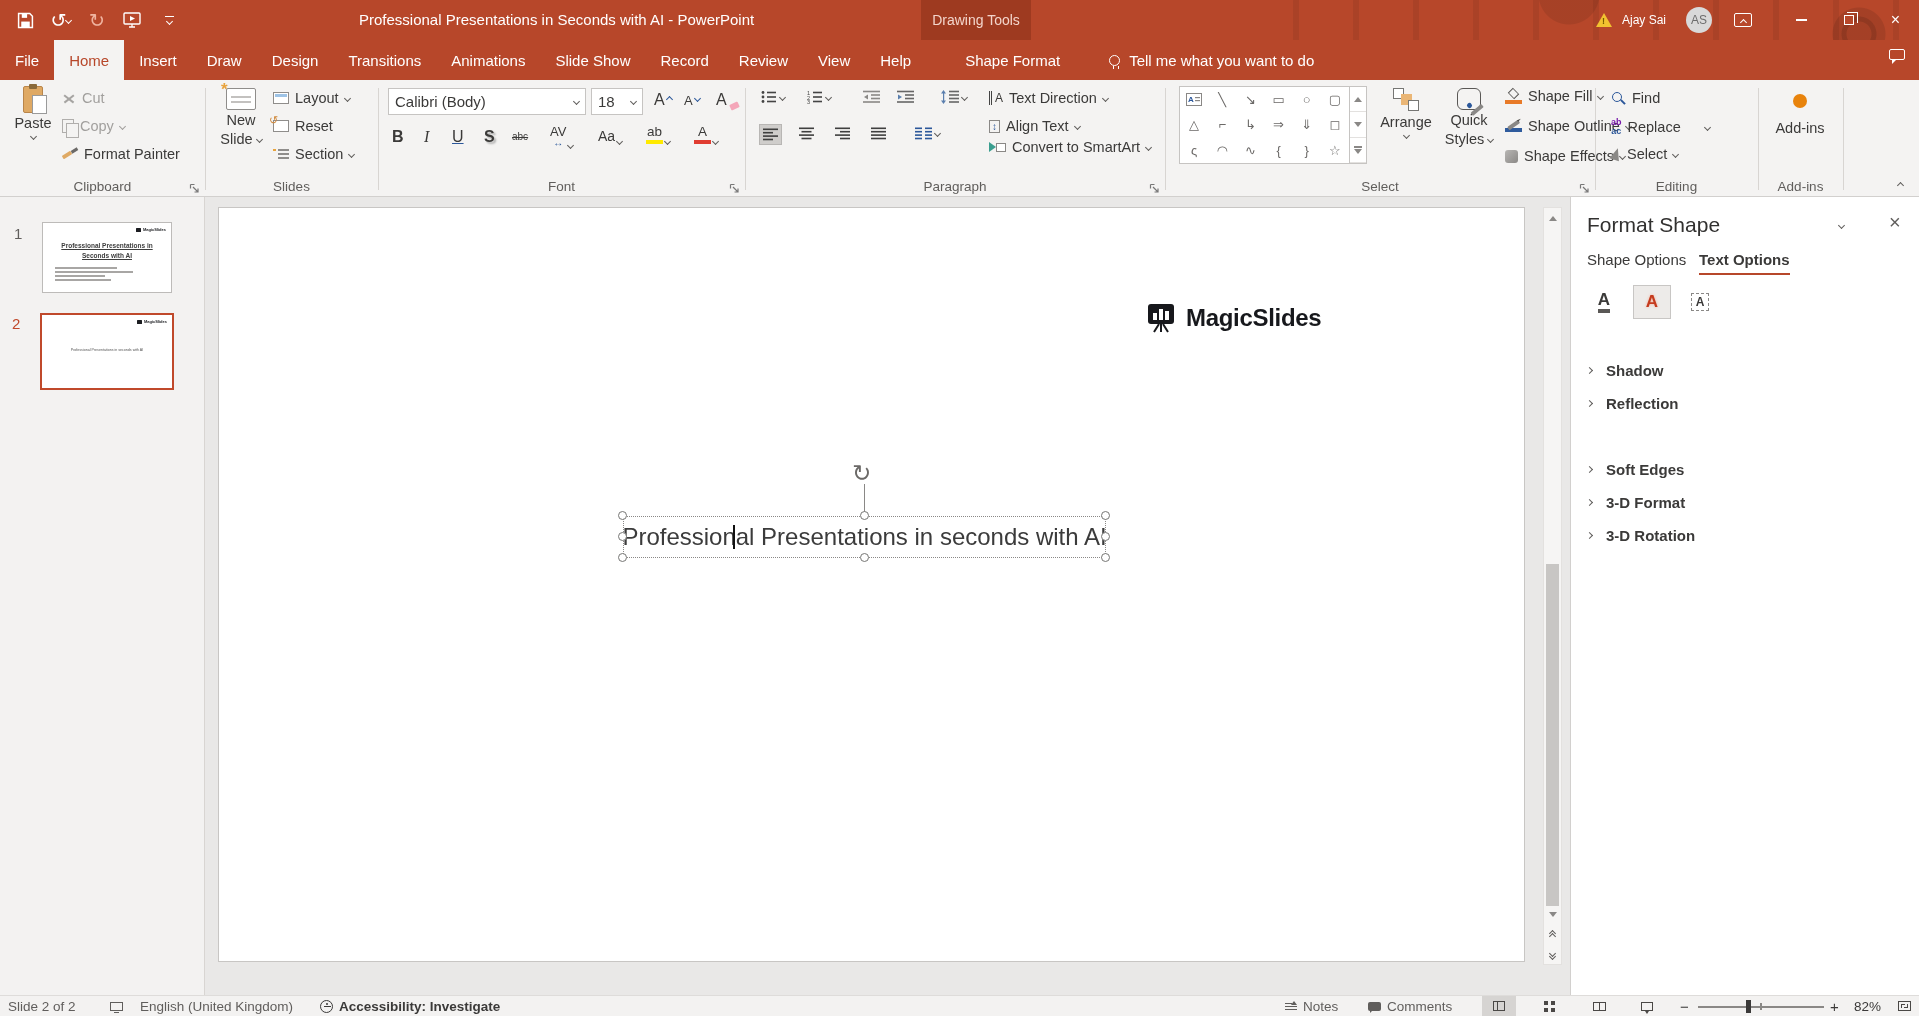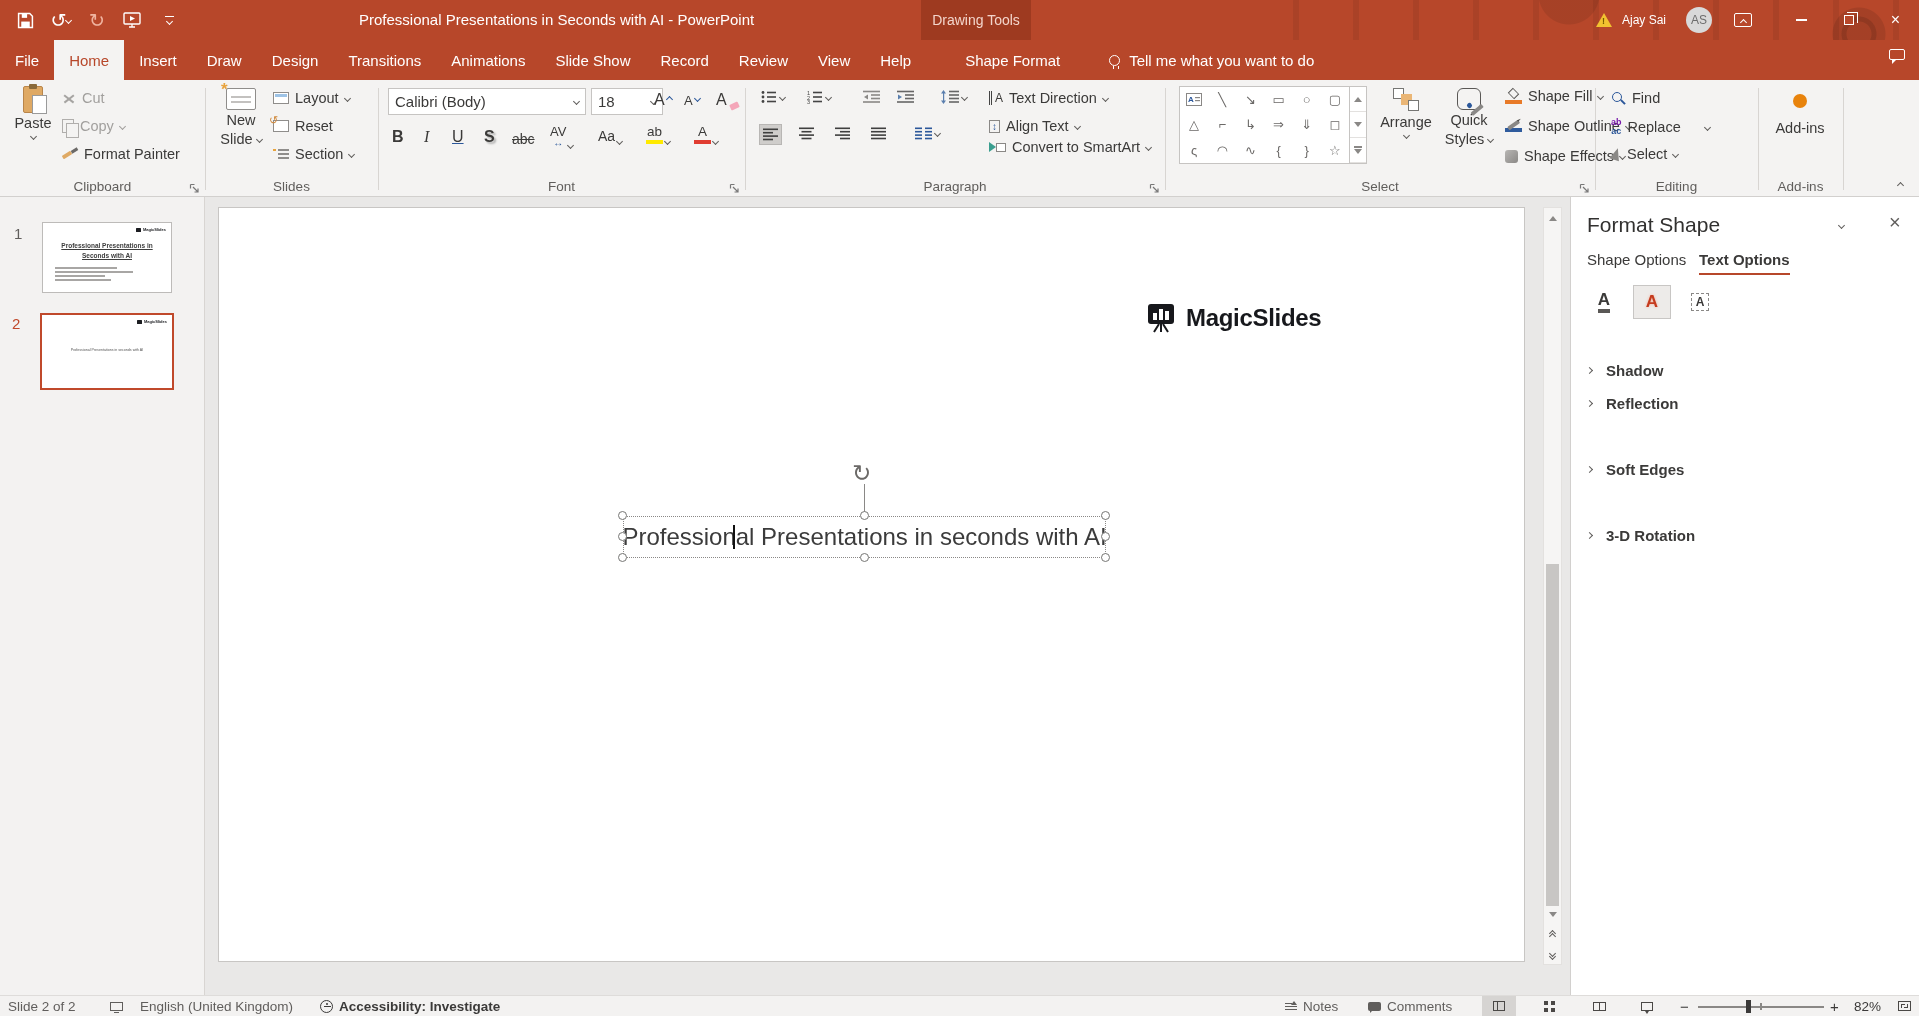--- a/index.html
+++ b/index.html
@@ -93,21 +93,21 @@
   .combo{position:absolute;height:27px;background:#fff;border:1px solid #c6c4c2;display:flex;align-items:center;padding:0 6px;font-size:15px;}
   .combo .chev{margin-left:auto;color:#605e5c;}
   .fbtn{position:absolute;display:flex;align-items:flex-end;gap:2px;font-size:16px;}
   .growA{font-size:16px;} .shrinkA{font-size:13px;}
   .tinych{font-size:8px;color:#2b579a;position:relative;top:-7px;}
   .eraser{display:inline-block;width:9px;height:6px;background:#f4a6b9;border-radius:1px;transform:rotate(-25deg);margin-left:1px;}
   .fmt-b{font-weight:bold;}
   .fmt-i{font-style:italic;font-family:"Liberation Serif","DejaVu Serif",serif;}
   .fmt-u{text-decoration:underline;text-decoration-color:#2b579a;}
   .fmt-s{font-weight:bold;text-shadow:2px 2px 2px #b0b0b0;}
-  .fmt-abc{text-decoration:line-through;font-size:14px;}
+  .fmt-abc{text-decoration:line-through;font-size:10px;}
   .av{font-size:13px;display:inline-flex;flex-direction:column;align-items:center;line-height:1;}
   .av .arr{color:#2b579a;font-size:10px;}
   .colorbar{display:inline-flex;flex-direction:column;align-items:center;line-height:1;font-size:13.5px;}
   .colorbar b{width:17px;height:4px;margin-top:1px;}
   .ylw{background:#ffea00;} .redb{background:#e03c31;}
 
   
   .pbtn{position:absolute;display:flex;align-items:center;gap:3px;}
   .pbtn.sel{background:#cfcdcb;border:1px solid #b8b6b4;padding:3px;}
   .stack-lbl{position:absolute;display:flex;align-items:center;gap:6px;white-space:nowrap;}
@@ -356,21 +356,21 @@
         <i class="chev g"></i>
       </div>
     <div class="grp-label">Slides</div>
   </div>
 
   <div class="grp" style="left:378px;width:367px;">
     <div class="combo" style="left:10px;top:8px;width:198px;">
       <span>Calibri (Body)</span>
         <i class="chev"></i>
     </div>
-    <div class="combo" style="left:213px;top:8px;width:72px;">
+    <div class="combo" style="left:213px;top:8px;width:52px;">
       <span>18</span>
         <i class="chev"></i>
     </div>
     <div class="fbtn" style="left:276px;top:11px;">
         <span class="growA">A</span>
         <i class="chev up tinych"></i>
       </div>
     <div class="fbtn" style="left:306px;top:13px;">
         <span class="shrinkA">A</span>
         <i class="chev tinych"></i>
@@ -768,20 +768,24 @@
       <span class="sec-lbl">Reflection</span>
     </div>
   <div class="sec-row" style="top:158px;">
       <i class="chev right g"></i>
       <span class="sec-lbl">Shadow</span>
     </div>
   <div class="sec-row" style="top:257px;">
       <i class="chev right g"></i>
       <span class="sec-lbl">Soft Edges</span>
     </div>
+  <div class="sec-row" style="top:290px;">
+      <i class="chev right g"></i>
+      <span class="sec-lbl">3-D Format</span>
+    </div>
   <div class="sec-row" style="top:323px;">
       <i class="chev right g"></i>
       <span class="sec-lbl">3-D Rotation</span>
     </div>
 </div>
 
 <div class="status">
   <div class="st" style="left:8px;">Slide 2 of 2</div>
   <div class="st" style="left:110px;">
       <i class="mon-ic"></i>

